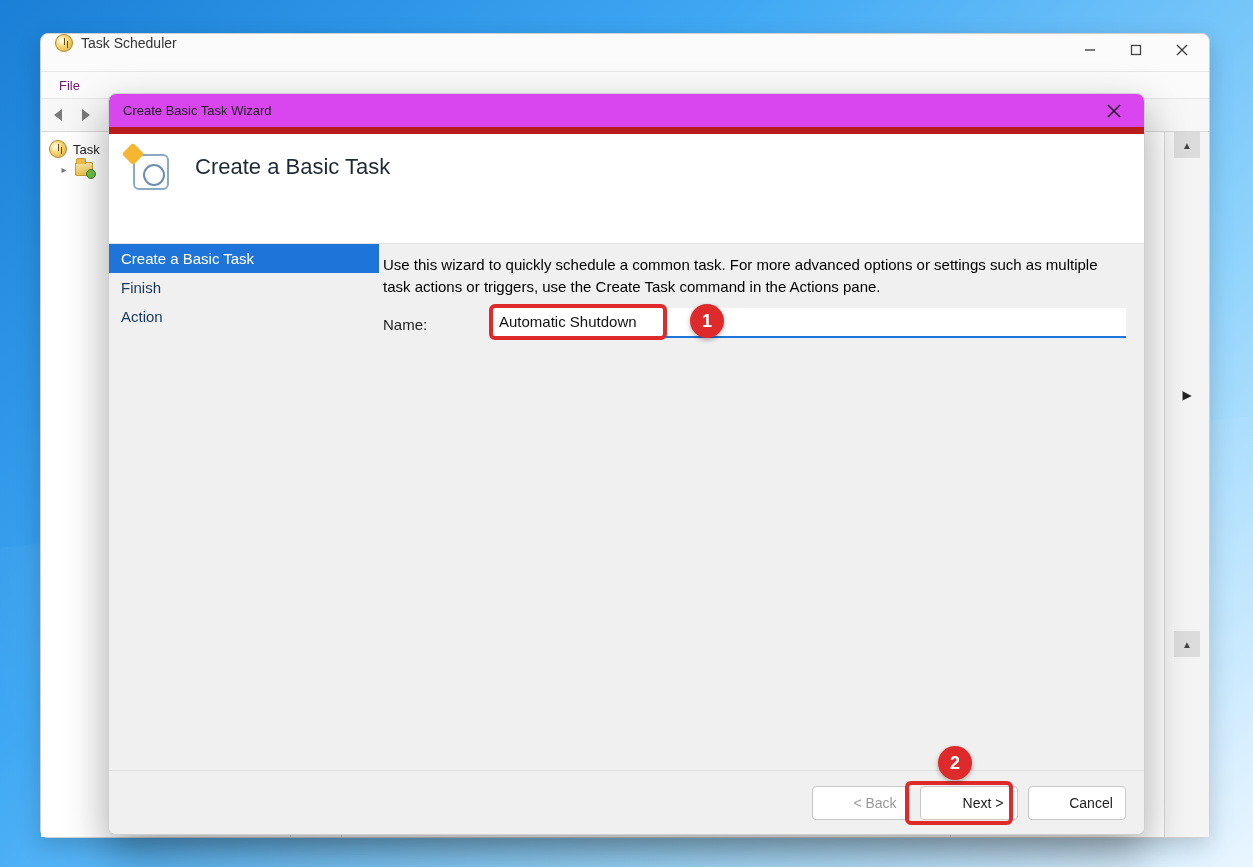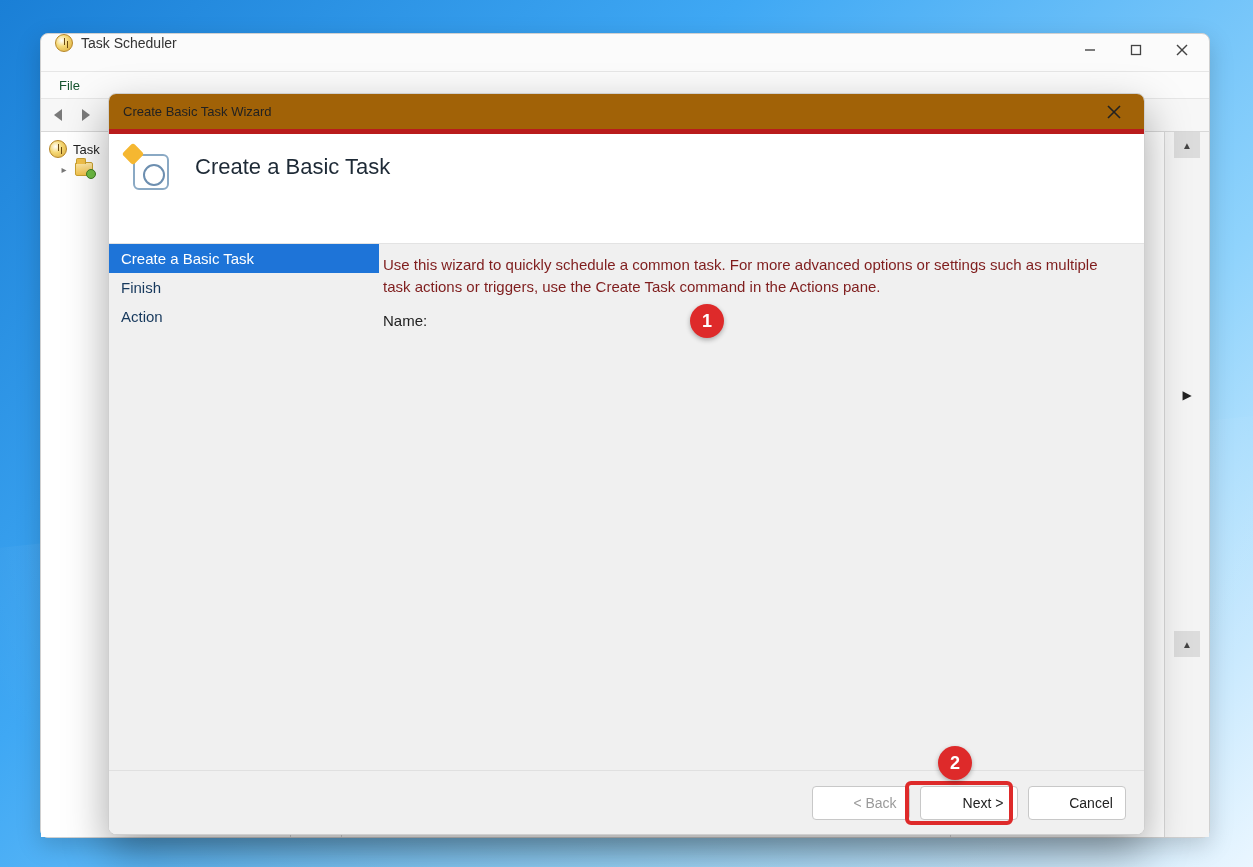--- a/index.html
+++ b/index.html
@@ -28,21 +28,21 @@
   .titlebar-left{display:flex;align-items:center;gap:8px;}
   .titlebar-title{font-size:14px;color:#333;}
   .titlebar-controls{display:flex;}
   .tb-btn{
     width:46px;height:32px;display:flex;align-items:center;justify-content:center;
     font-size:11px;color:#555;background:transparent;border:none;
   }
   .tb-btn svg{stroke:#444;}
   .menubar{
     height:26px;display:flex;align-items:center;padding:0 8px;gap:4px;
-    font-size:13px;color:#14532d;
+    font-size:13px;color:#701a75;
   }
   .menu-item{padding:2px 10px;}
   .toolbar{
     height:34px;display:flex;align-items:center;padding:0 6px;gap:2px;
     border-top:1px solid #e6e6e6;border-bottom:1px solid #d8d8d8;
     background:#f7f7f7;
   }
   .tbicon{width:24px;height:24px;display:flex;align-items:center;justify-content:center;}
   .body-row{flex:1;display:flex;min-height:0;}
   .tree-pane{
@@ -89,21 +89,21 @@
 
   
   .wizard{
     position:absolute;left:108px;top:93px;width:1037px;height:742px;
     background:#fefefe;border:1px solid #cfcfcf;border-radius:8px;
     box-shadow:0 18px 44px rgba(0,0,0,0.35);
     display:flex;flex-direction:column;overflow:hidden;
   }
   .wiz-titlebar{
     height:40px;display:flex;align-items:center;justify-content:space-between;
-    padding:0 8px 0 14px;background:#a16207;border-bottom:5px solid #b91c1c;
+    padding:0 8px 0 14px;background:#d946ef;border-bottom:7px solid #b91c1c;
   }
   .wiz-title{font-size:13px;color:#222;}
   .wiz-close{
     width:44px;height:30px;display:flex;align-items:center;justify-content:center;
     background:transparent;border:none;
   }
   .wiz-header{
     height:110px;background:#ffffff;display:flex;align-items:flex-start;gap:24px;
     padding:14px 18px;border-bottom:1px solid #e3e3e3;
   }
@@ -126,21 +126,21 @@
   }
   .wiz-nav-item{
     padding:6px 12px;color:#16385c;cursor:default;
   }
   .wiz-nav-item.sel{
     background:#1e74d8;color:#ffffff;
   }
   .wiz-form{
     flex:1;padding:10px 18px 0 4px;position:relative;
   }
-  .wiz-desc{font-size:15px;color:#7f1d1d;line-height:1.45;margin-bottom:10px;}
+  .wiz-desc{font-size:15px;color:#000000;line-height:1.45;margin-bottom:10px;}
   .form-row{display:flex;align-items:center;margin-top:6px;}
   .form-label{width:110px;font-size:15px;color:#222;padding-top:4px;}
   .name-wrap{
     position:relative;flex:1;
   }
   .name-input{
     width:100%;height:30px;border:none;border-bottom:2px solid #1e74d8;
     background:#ffffff;font-size:15px;padding:2px 6px;outline:none;color:#111;
   }
   .name-highlight{
@@ -282,20 +282,24 @@
       <div class="wiz-nav-item sel">Create a Basic Task</div>
       <div class="wiz-nav-item">Finish</div>
       <div class="wiz-nav-item">Action</div>
     </div>
 
     <div class="wiz-form">
       <div class="wiz-desc">Use this wizard to quickly schedule a common task.  For more advanced options or settings such as multiple task actions or triggers, use the Create Task command in the Actions pane.</div>
 
       <div class="form-row">
         <div class="form-label">Name:</div>
+        <div class="name-wrap">
+          <input class="name-input" type="text" value="Automatic Shutdown" style="">
+          <div class="name-highlight"></div>
+        </div>
       </div>
 
     </div>
   </div>
 
   <div class="wiz-footer">
     <button class="wiz-btn" disabled="">&lt; Back</button>
     <button class="wiz-btn">Next &gt;</button>
     <button class="wiz-btn">Cancel</button>
     <div class="next-ring"></div>

